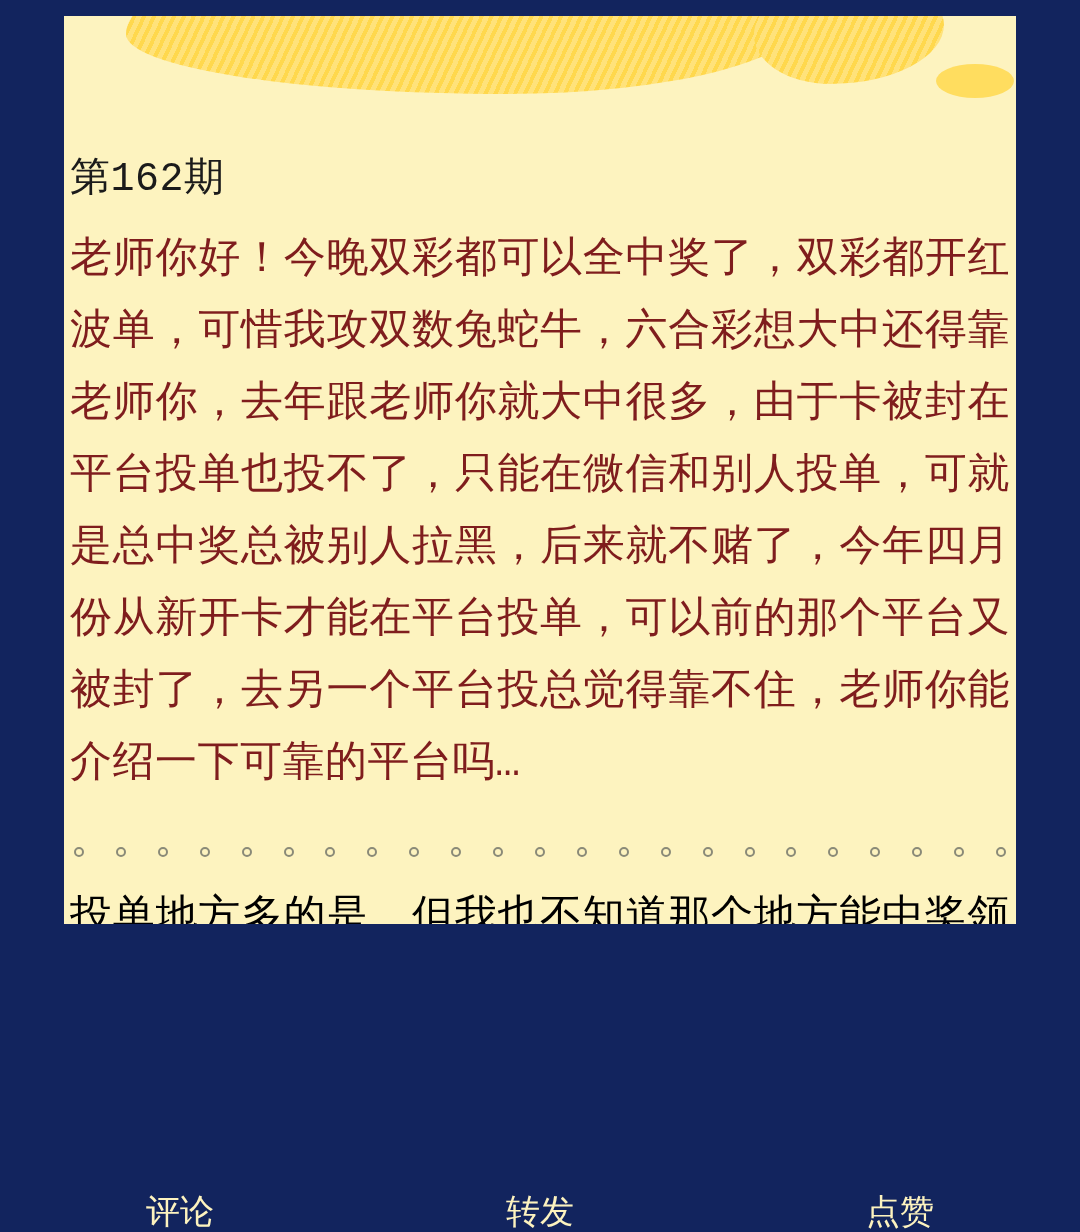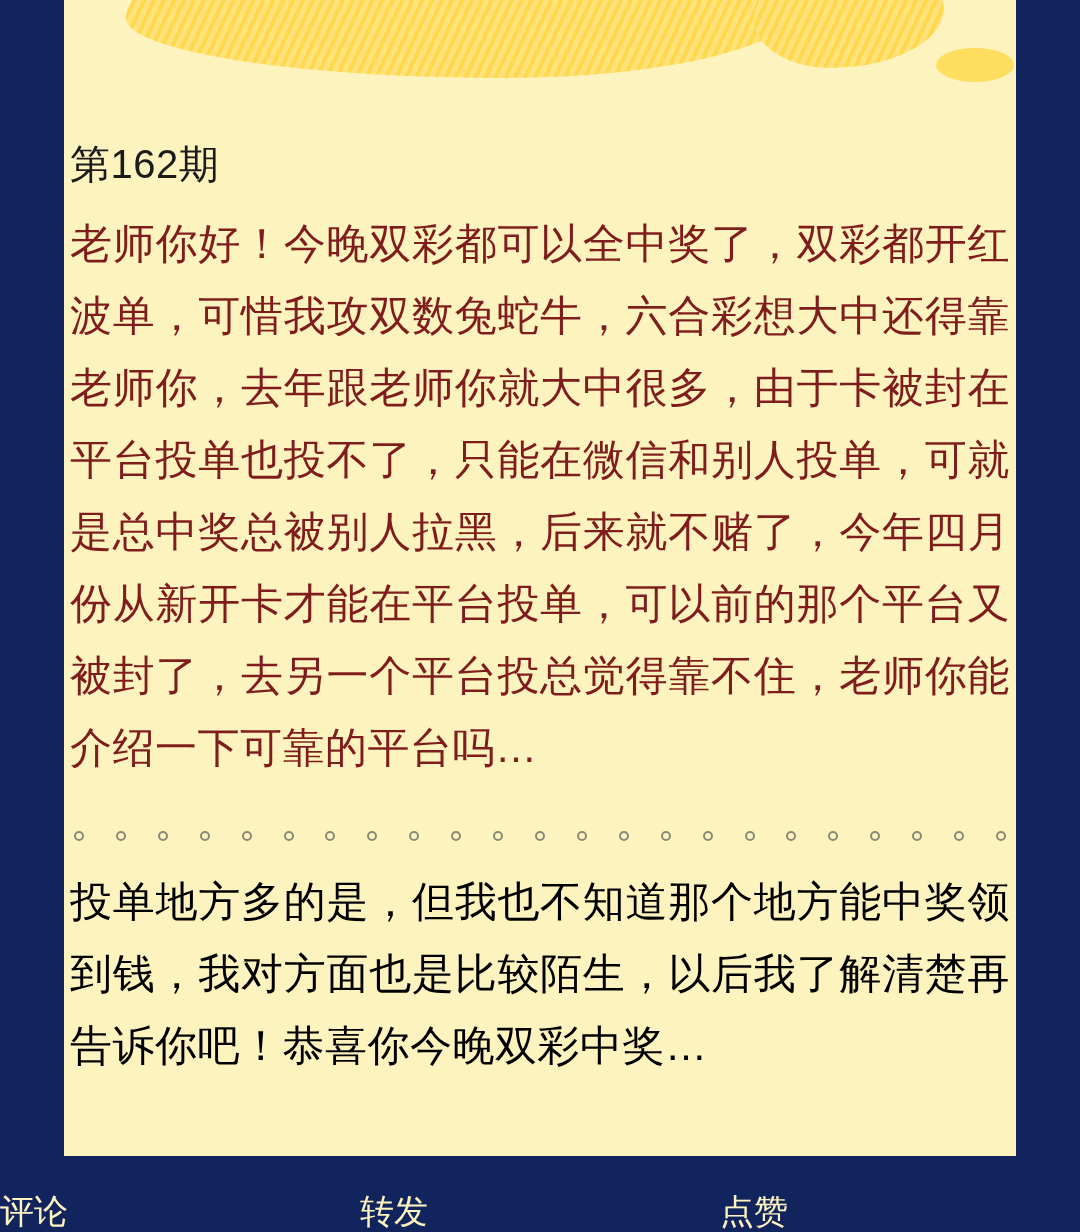--- a/index.html
+++ b/index.html
@@ -30,25 +30,26 @@
     height: 1190px;
     background: #12245e;
   }
   .gutter.left { left: 0; }
   .gutter.right { right: 0; }
 
   
   .article-card {
     position: absolute;
     left: 64px;
-    top: 0;
+    top: 16px;
     width: 952px;
-    height: 1156px;
+    height: 908px;
     background: #fdf3bf;
     overflow: hidden;
+    font-family: Liberation Mono, monospace;
   }
 
   
   .banner {
     position: relative;
     height: 108px;
     width: 100%;
     background: #fdf3bf;
     overflow: hidden;
   }
@@ -152,20 +153,21 @@
     width: 1080px;
     height: 42px;
     background: #12245e;
     display: flex;
     align-items: flex-start;
     justify-content: space-around;
     overflow: hidden;
   }
   .action-item {
     flex: 1 1 0;
+    text-align: center;
     color: #fdf3bf;
     font-size: 34px;
     line-height: 42px;
     white-space: nowrap;
     overflow: hidden;
   }
 </style>
 </head>
 <body>
 

